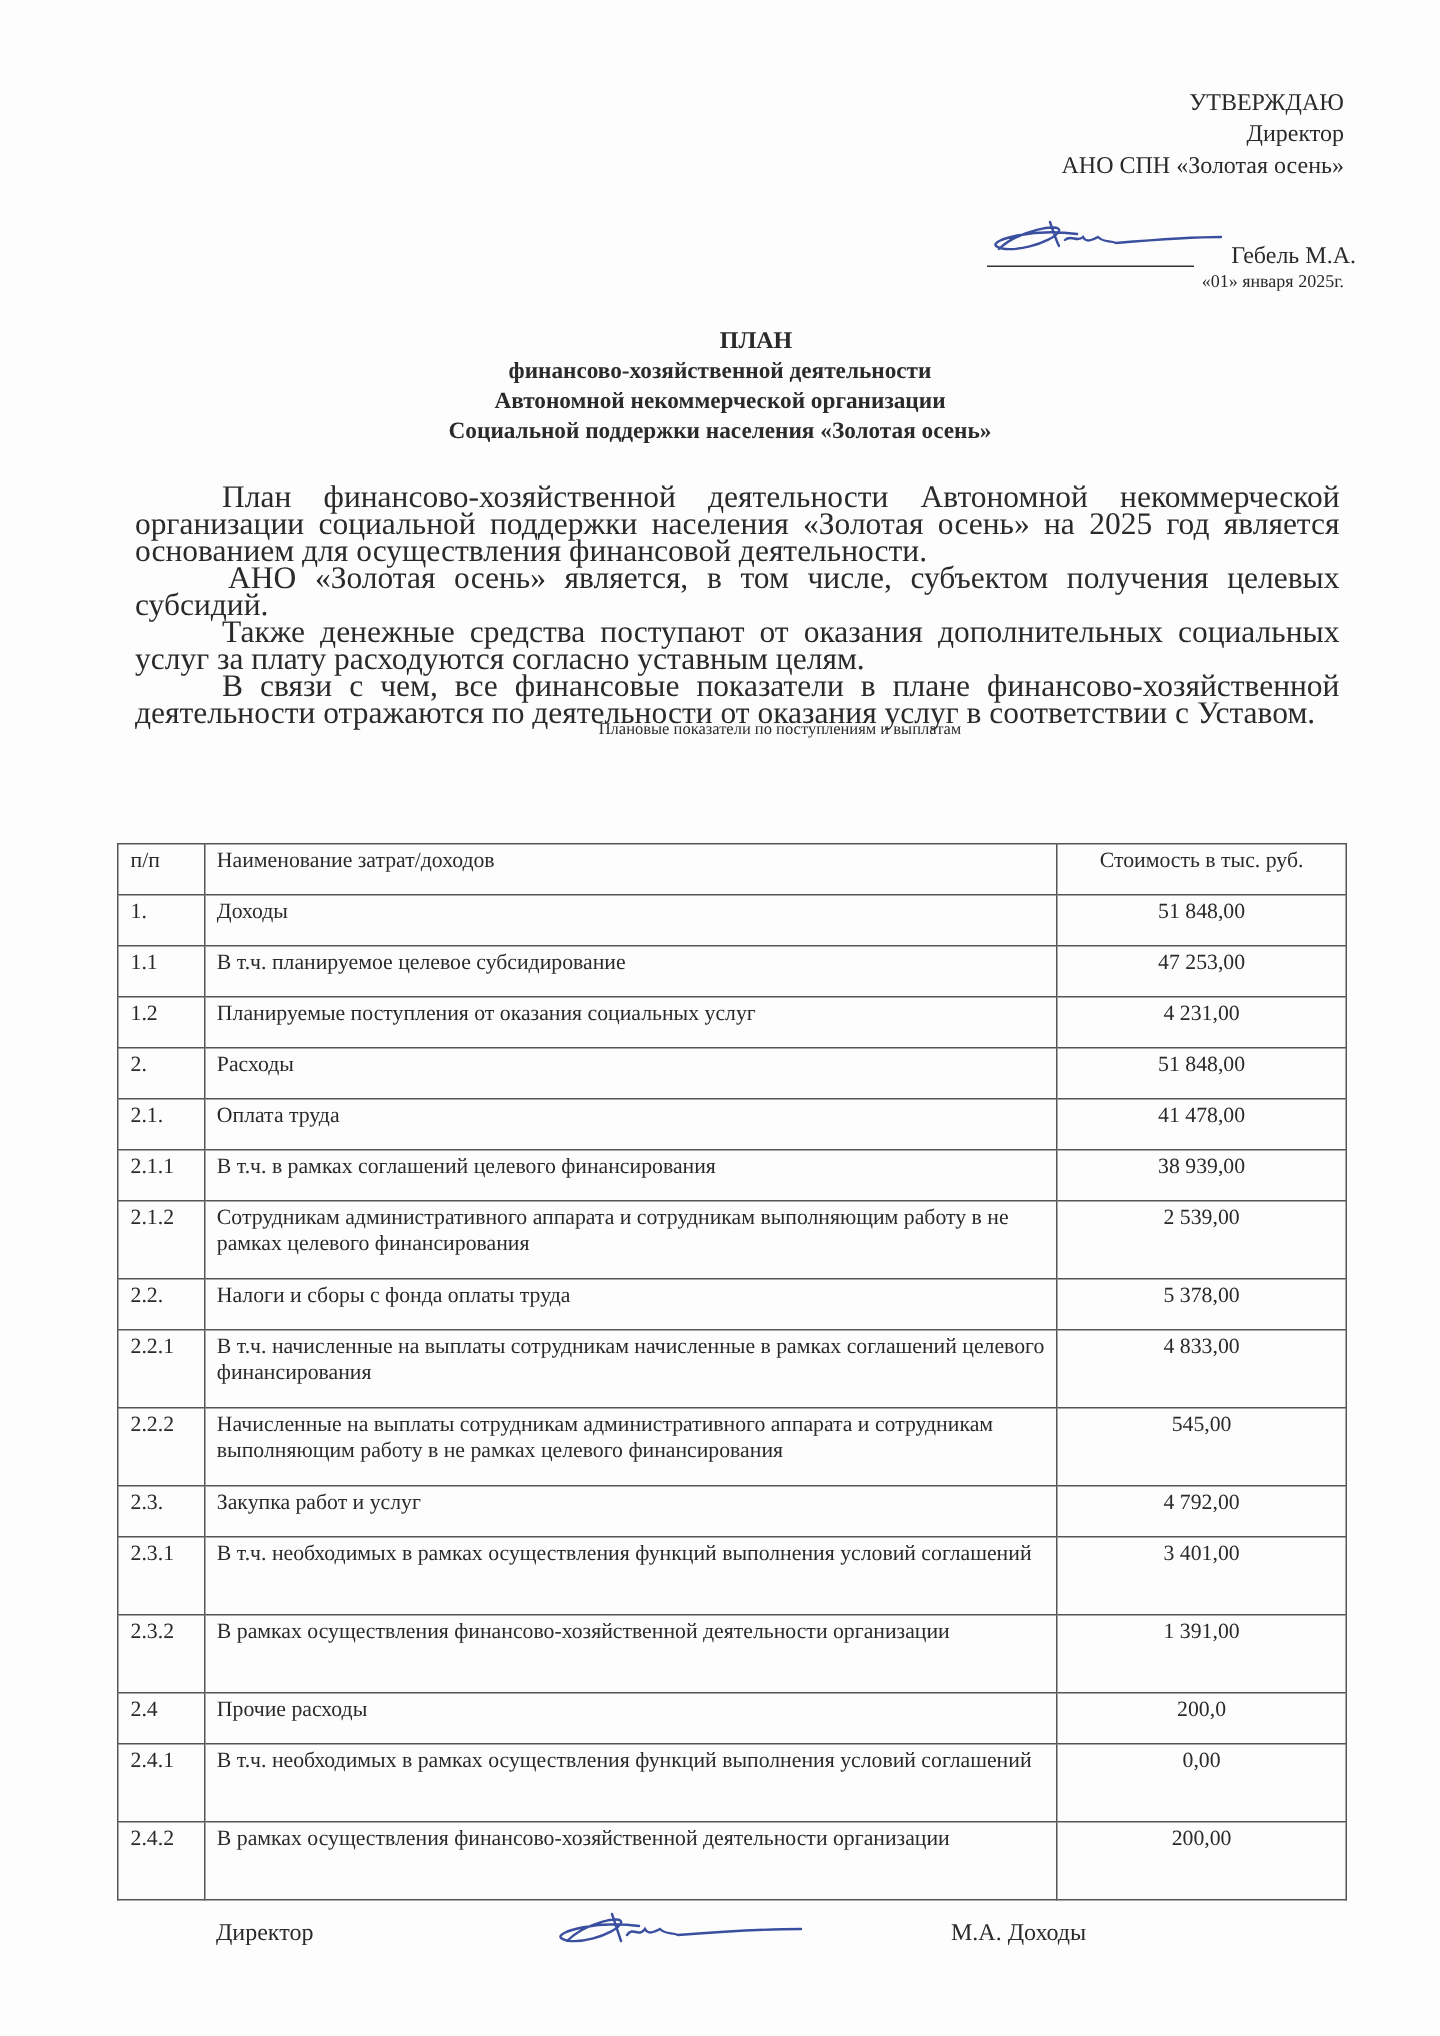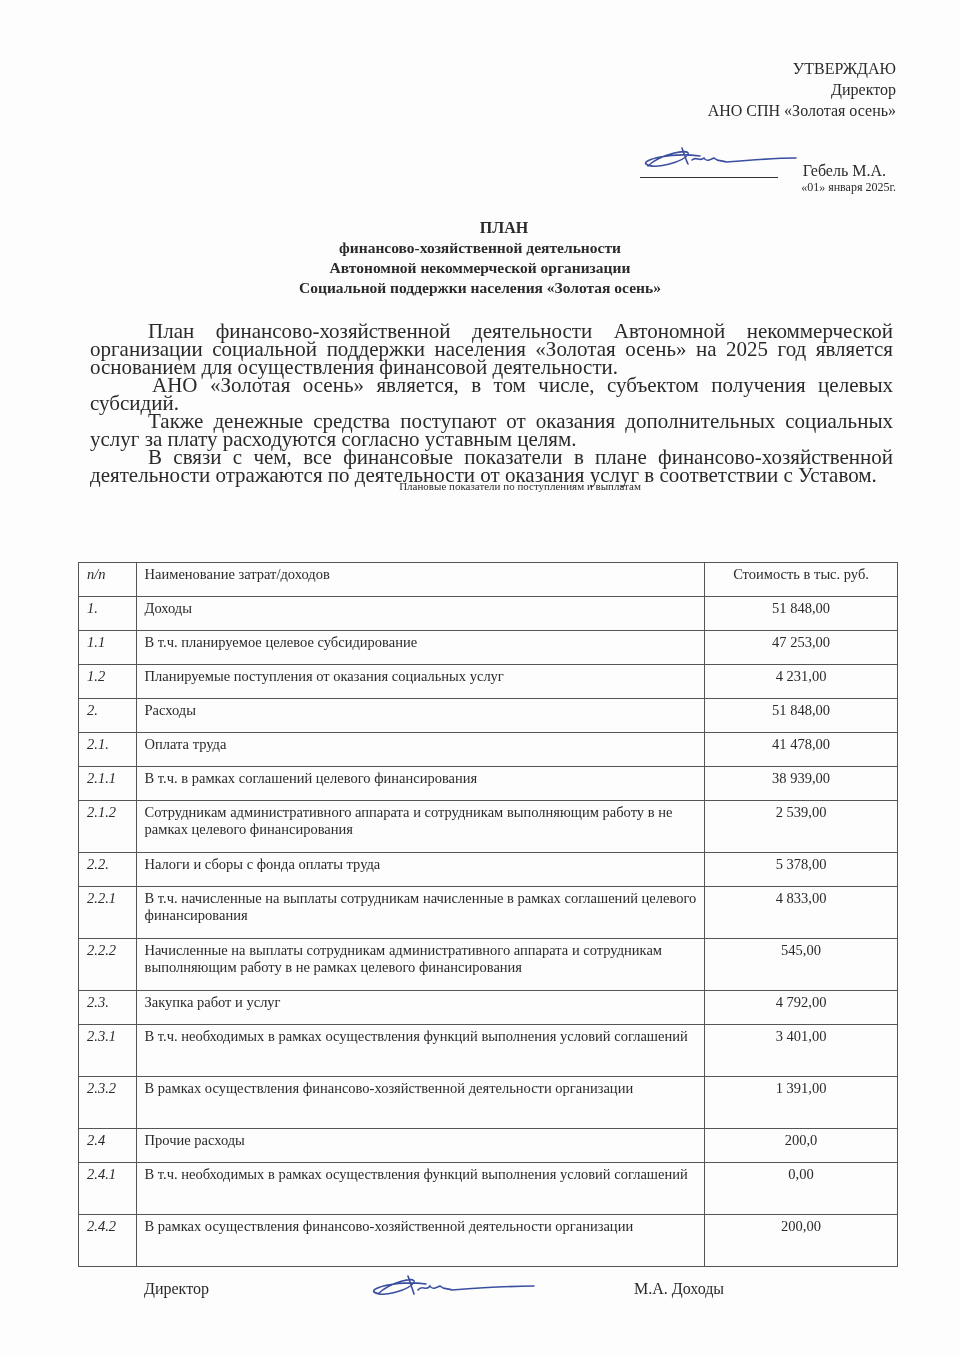--- a/index.html
+++ b/index.html
@@ -4,21 +4,21 @@
   <style>
     html, body { margin: 0; padding: 0; }
     body {
       width: 960px; height: 1357px; background: #fdfdfd; position: relative;
       font-family: "Liberation Serif", serif; color: #2a2a2a; overflow: hidden;
     }
     .approval {
       position: absolute; right: 64px; top: 58px; text-align: right;
       font-size: 16px; line-height: 21px;
     }
-    .sign-row { position: absolute; left: 640px; top: 140px; width: 246px; height: 40px; }
+    .sign-row { position: absolute; left: 658px; top: 140px; width: 246px; height: 40px; }
     .sign-line { position: absolute; left: 0; top: 37px; width: 138px; border-top: 1px solid #333; }
     .sign-name { position: absolute; right: 0; top: 22px; font-size: 16px; }
     .sig-svg { position: absolute; left: 0; top: 0; }
     .date { position: absolute; right: 64px; top: 180px; font-size: 12px; }
     .title-block {
       position: absolute; left: 0; right: 0; top: 218px; text-align: center;
       font-weight: bold; font-size: 15.5px; line-height: 20px;
     }
     .title-block .main { font-size: 16px; margin-left: 48px; }
     .intro {
@@ -32,21 +32,21 @@
       font-size: 11px; line-height: 20px;
     }
     .table-caption div:last-child { padding-left: 80px; }
     table.plan {
       position: absolute; left: 78px; top: 562px; width: 820px;
       border-collapse: collapse; font-size: 14.5px; line-height: 17px;
     }
     table.plan td {
       border: 1.5px solid #555; vertical-align: top; padding: 3px 6px 0 6px;
     }
-    table.plan td.num { width: 42px; padding-left: 8px; font-style: italic; }
+    table.plan td.num { width: 42px; padding-left: 8px; }
     table.plan td.name { width: 548px; padding-left: 8px; }
     table.plan td.val { width: 190px; text-align: center; padding-left: 0; padding-right: 0; }
     table.plan tr.hdr td { height: 30px; }
     table.plan tr.hdr td.val { text-align: center; }
     table.plan tr.r1 td { height: 30px; }
     table.plan tr.r2 td { height: 48px; }
     .footer {
       position: absolute; top: 1272px; left: 0; width: 960px; height: 40px; font-size: 16px;
     }
     .footer .role { position: absolute; left: 144px; top: 8px; }

